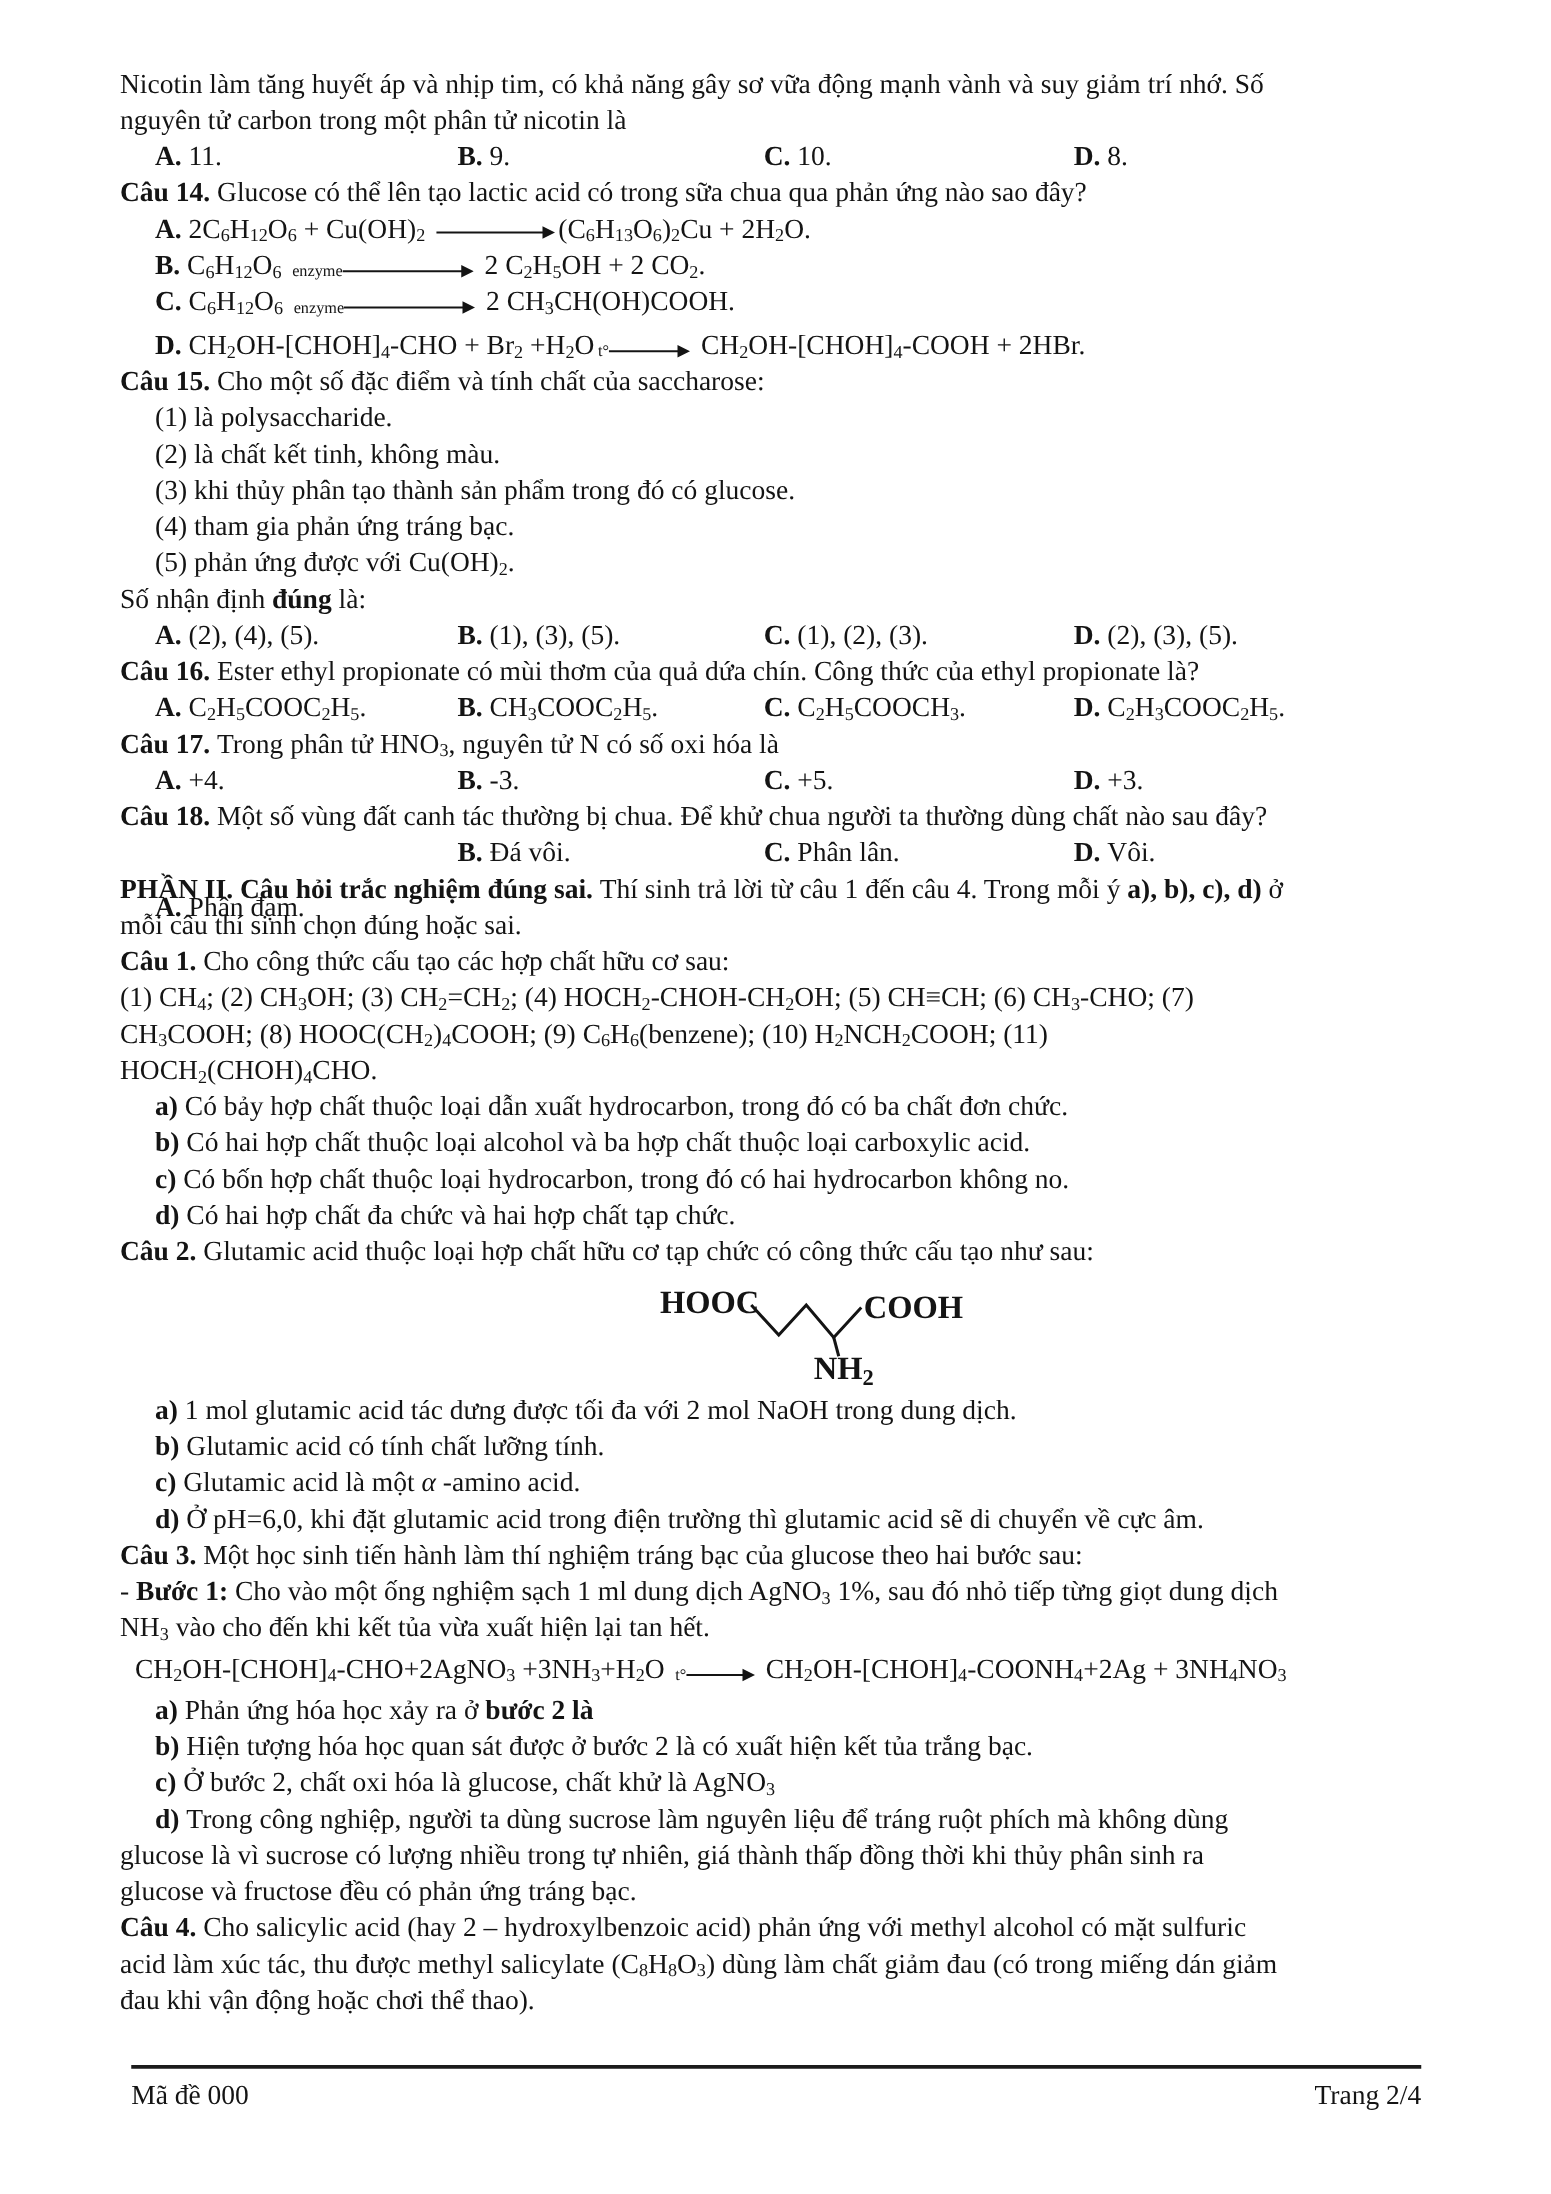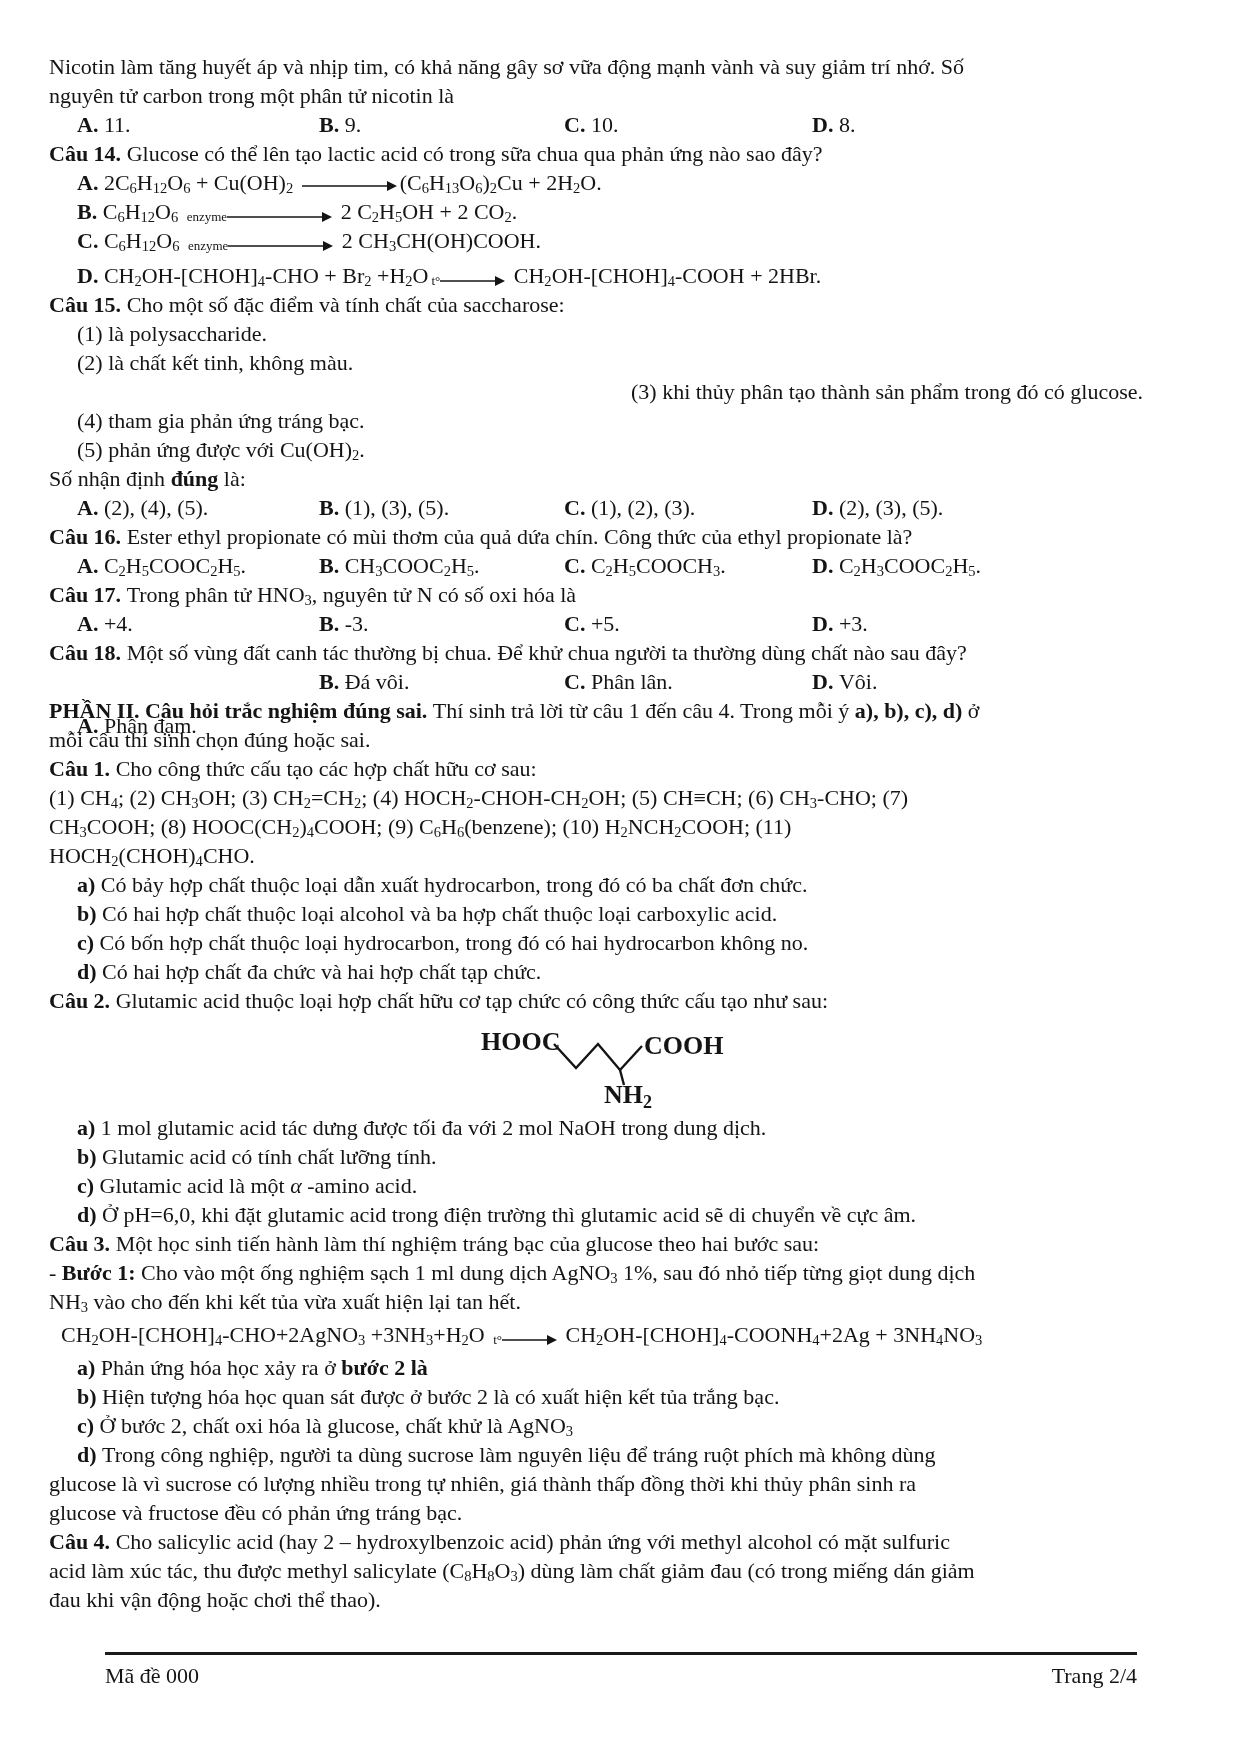--- a/index.html
+++ b/index.html
@@ -5,21 +5,21 @@
   html,body{margin:0;padding:0;background:#ffffff;}
   body{
     width:1241px;height:1755px;
     font-family:"Liberation Serif",serif;
     font-size:22px;color:#141414;
     position:relative;overflow:hidden;
   }
   .page{
     position:relative;box-sizing:border-box;
     width:1241px;height:1512px;
-    padding:52px 98px 0 49px;
+    padding:52px 98px 0 96px;
   }
   .ln{line-height:29px;white-space:nowrap;}
   .ln b{font-weight:700;}
   .ln i{font-style:italic;}
   sub{font-size:0.66em;line-height:0;position:relative;top:0.22em;vertical-align:baseline;}
   .opts{position:relative;height:29px;}
   .opt{position:absolute;top:0;white-space:nowrap;}
   .rxn{
     display:inline-flex;flex-direction:row;align-items:center;
     vertical-align:-2px;line-height:0;margin:0 3px;
@@ -72,21 +72,21 @@
       <div class="ln" style="padding-left: 28px; margin-top: 6px;"><b>D. </b><span>CH</span><sub>2</sub><span>OH-[CHOH]</span><sub>4</sub><span>-CHO + Br</span><sub>2</sub><span> +H</span><sub>2</sub><span>O</span><span class="rxn">
           <span class="rxn-lbl">t°</span>
           <svg width="65" height="12">
             <line x1="0" y1="6" x2="56" y2="6" stroke="#141414" stroke-width="1.6"></line>
             <polygon points="55,1 65,6 55,11" fill="#141414"></polygon>
           </svg>
         </span><span> CH</span><sub>2</sub><span>OH-[CHOH]</span><sub>4</sub><span>-COOH + 2HBr.</span></div>
       <div class="ln"><b>Câu 15. </b><span>Cho một số đặc điểm và tính chất của saccharose:</span></div>
       <div class="ln" style="padding-left: 28px;"><span>(1) là polysaccharide.</span></div>
       <div class="ln" style="padding-left: 28px;"><span>(2) là chất kết tinh, không màu.</span></div>
-      <div class="ln" style="padding-left: 28px; text-align: right;"><span>(3) khi thủy phân tạo thành sản phẩm trong đó có glucose.</span></div>
+      <div class="ln" style="padding-left: 28px;"><span>(3) khi thủy phân tạo thành sản phẩm trong đó có glucose.</span></div>
       <div class="ln" style="padding-left: 28px;"><span>(4) tham gia phản ứng tráng bạc.</span></div>
       <div class="ln" style="padding-left: 28px; font-family: Liberation Serif, serif;"><span>(5) phản ứng được với Cu(OH)</span><sub>2</sub><span>.</span></div>
       <div class="ln"><span>Số nhận định </span><b>đúng</b><span> là:</span></div>
       <div class="ln opts">
         <span class="opt" style="left: 28px;"><b>A. </b><span>(2), (4), (5).</span></span>
         <span class="opt" style="left: 270px;"><b>B. </b><span>(1), (3), (5).</span></span>
         <span class="opt" style="left: 515px;"><b>C. </b><span>(1), (2), (3).</span></span>
         <span class="opt" style="left: 763px;"><b>D. </b><span>(2), (3), (5).</span></span>
       </div>
       <div class="ln"><b>Câu 16. </b><span>Ester ethyl propionate có mùi thơm của quả dứa chín. Công thức của ethyl propionate là?</span></div>

